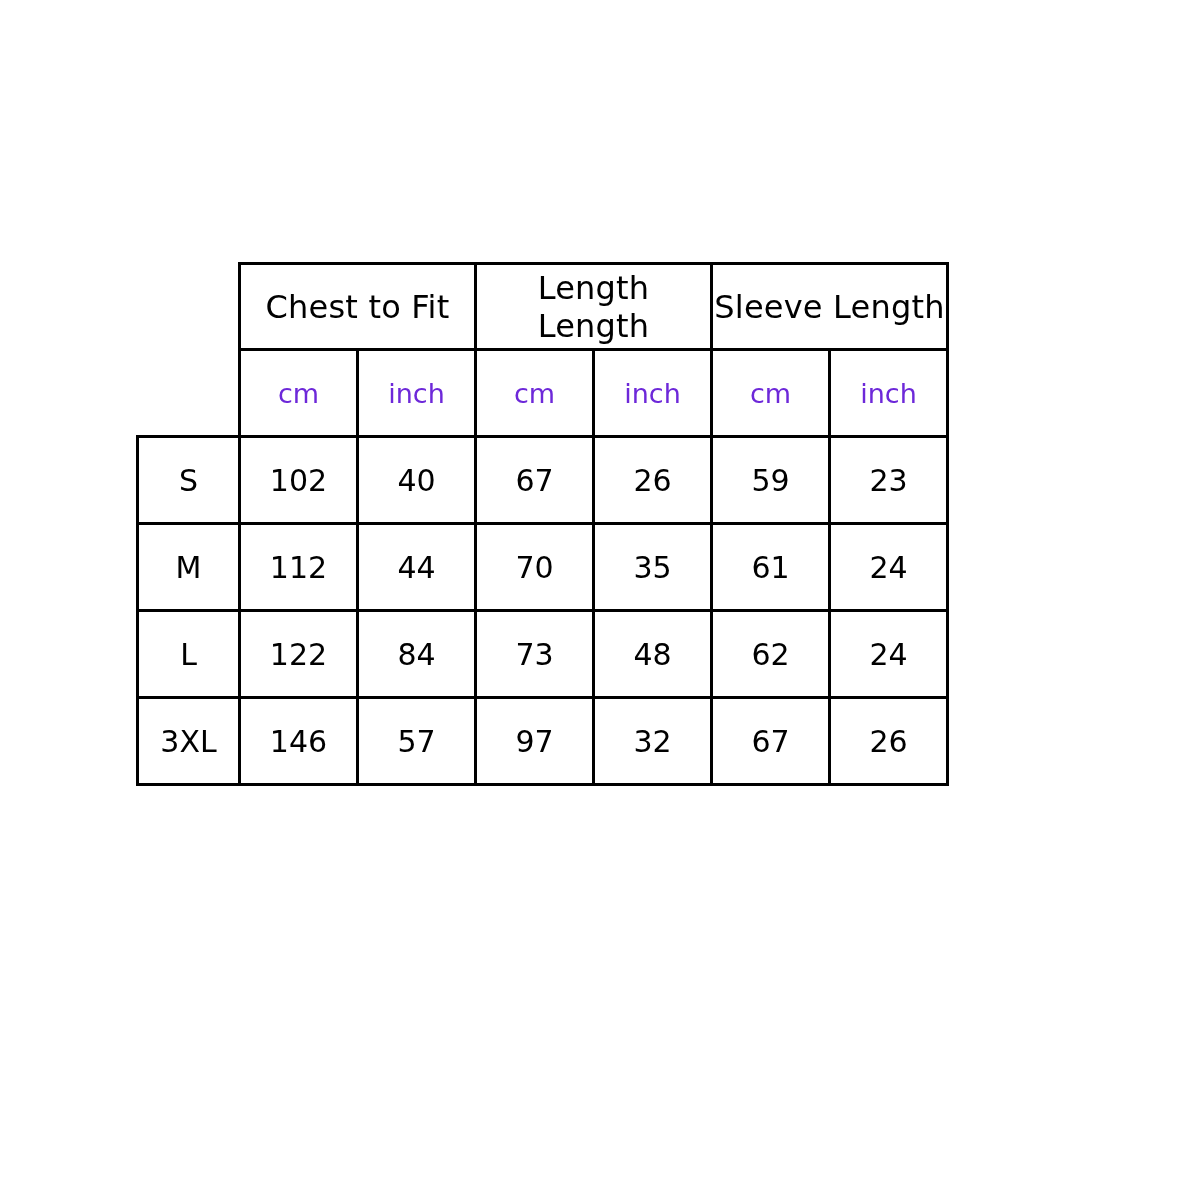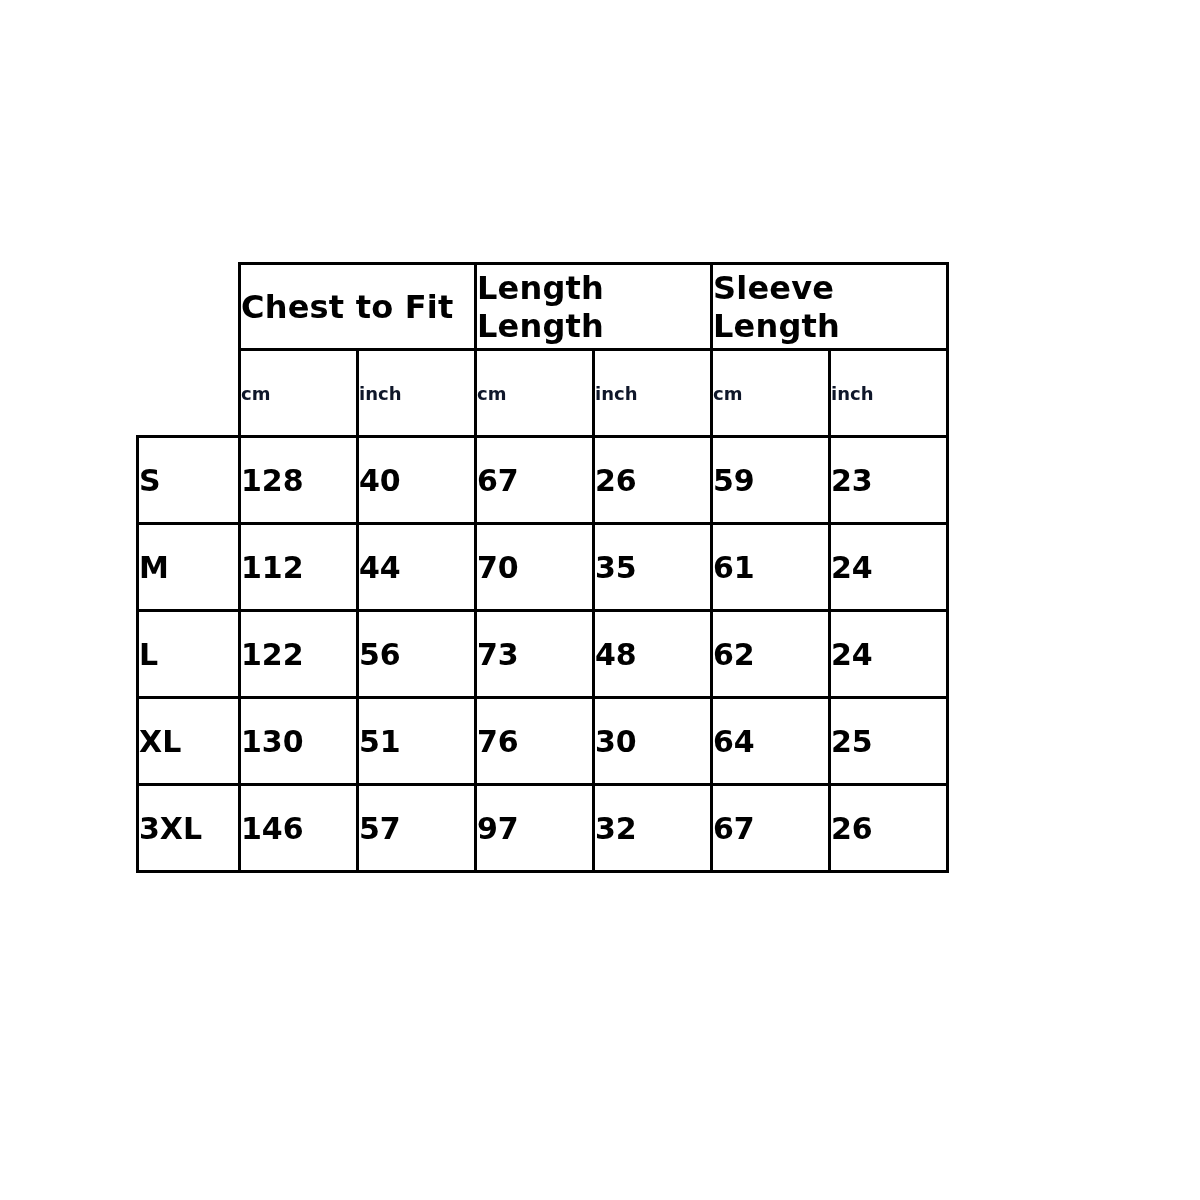--- a/index.html
+++ b/index.html
@@ -23,23 +23,24 @@
   }
 
   table.size-table {
     border-collapse: collapse;
     table-layout: fixed;
   }
 
   table.size-table td,
   table.size-table th {
     border: 3px solid #000000;
+    text-align: center;
     vertical-align: middle;
     padding: 0;
-    font-weight: bold;
+    font-weight: normal;
   }
 
   
   .col-size   { width: 102px; }
   .col-metric { width: 118px; }
 
   
   .blank {
     border: none !important;
     background: #ffffff;
@@ -49,22 +50,22 @@
   .group-head {
     height: 86px;
     font-size: 32px;
     font-weight: bold;
     letter-spacing: 0.2px;
   }
 
   
   .unit-row td {
     height: 84px;
-    font-size: 18px;
-    color: #0f172a;
+    font-size: 27px;
+    color: #6d28d9;
   }
 
   
   .data-row td {
     height: 84px;
     font-size: 30px;
   }
 
   .size-label {
     font-size: 30px;
@@ -97,57 +98,48 @@
         <td>cm</td>
         <td>inch</td>
         <td>cm</td>
         <td>inch</td>
         <td>cm</td>
         <td>inch</td>
       </tr>
 
       <tr class="data-row">
         <td class="size-label">S</td>
-        <td>128</td>
+        <td>102</td>
         <td>40</td>
         <td>67</td>
         <td>26</td>
         <td>59</td>
         <td>23</td>
       </tr>
 
       <tr class="data-row">
         <td class="size-label">M</td>
         <td>112</td>
         <td>44</td>
         <td>70</td>
         <td>35</td>
         <td>61</td>
         <td>24</td>
       </tr>
 
       <tr class="data-row">
         <td class="size-label">L</td>
         <td>122</td>
-        <td>56</td>
+        <td>84</td>
         <td>73</td>
         <td>48</td>
         <td>62</td>
         <td>24</td>
       </tr>
 
-      <tr class="data-row">
-        <td class="size-label">XL</td>
-        <td>130</td>
-        <td>51</td>
-        <td>76</td>
-        <td>30</td>
-        <td>64</td>
-        <td>25</td>
-      </tr>
 
 
       <tr class="data-row">
         <td class="size-label">3XL</td>
         <td>146</td>
         <td>57</td>
         <td>97</td>
         <td>32</td>
         <td>67</td>
         <td>26</td>

